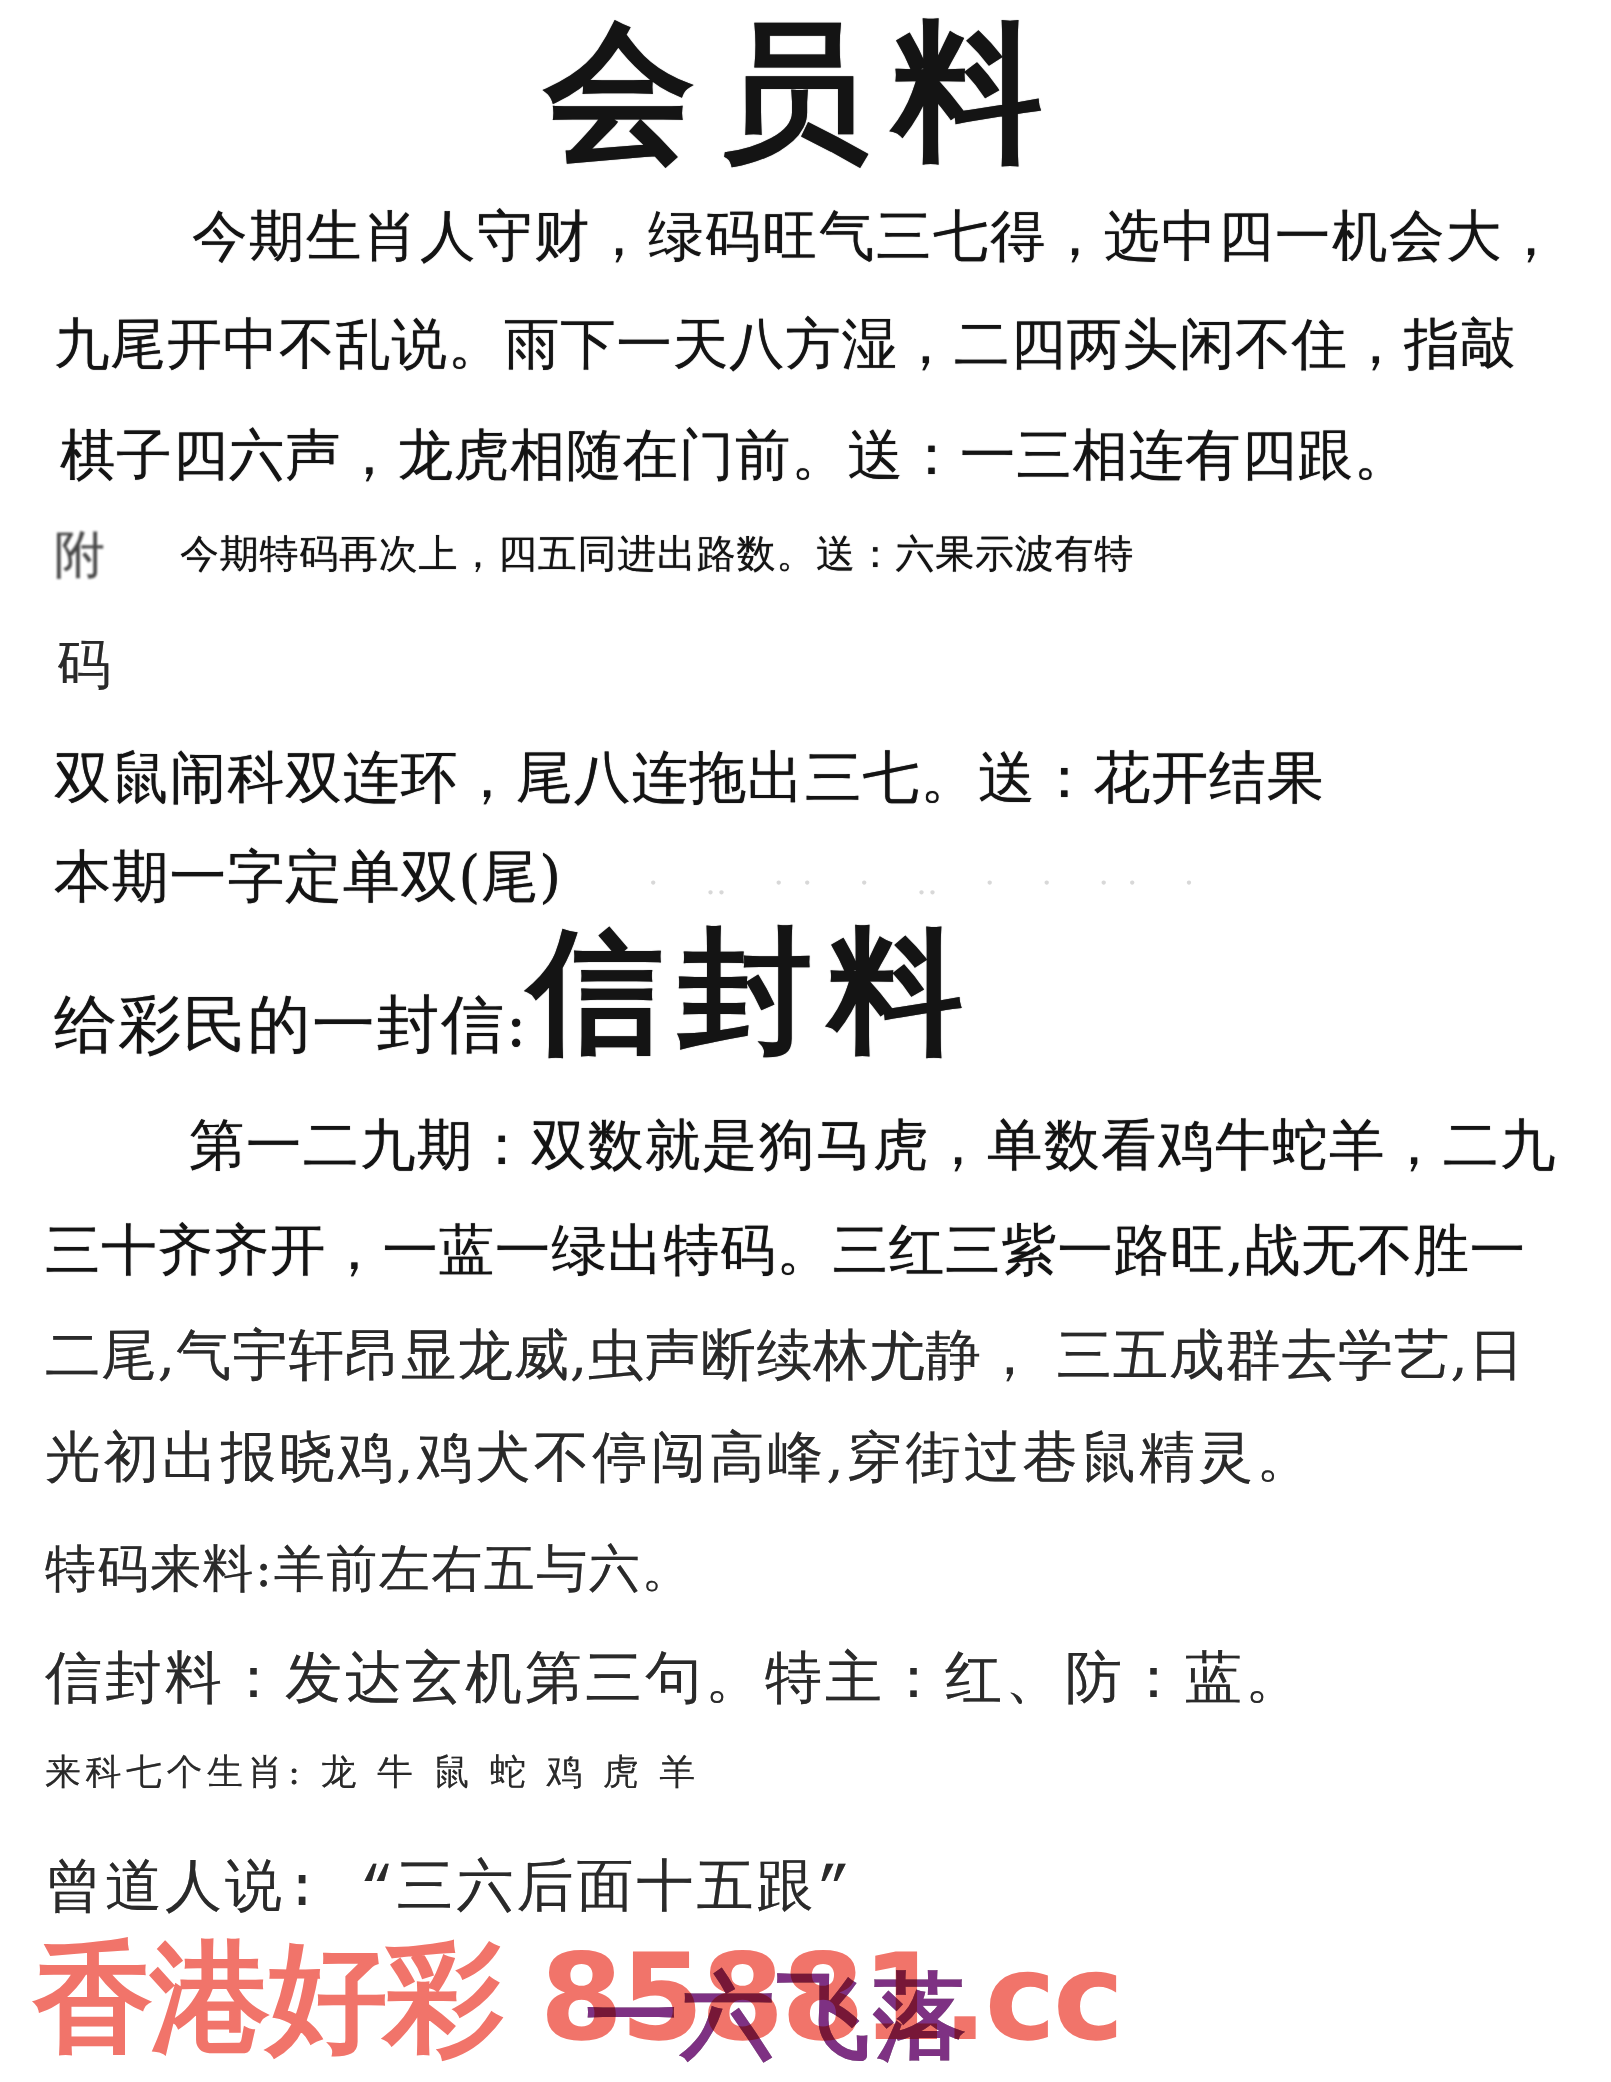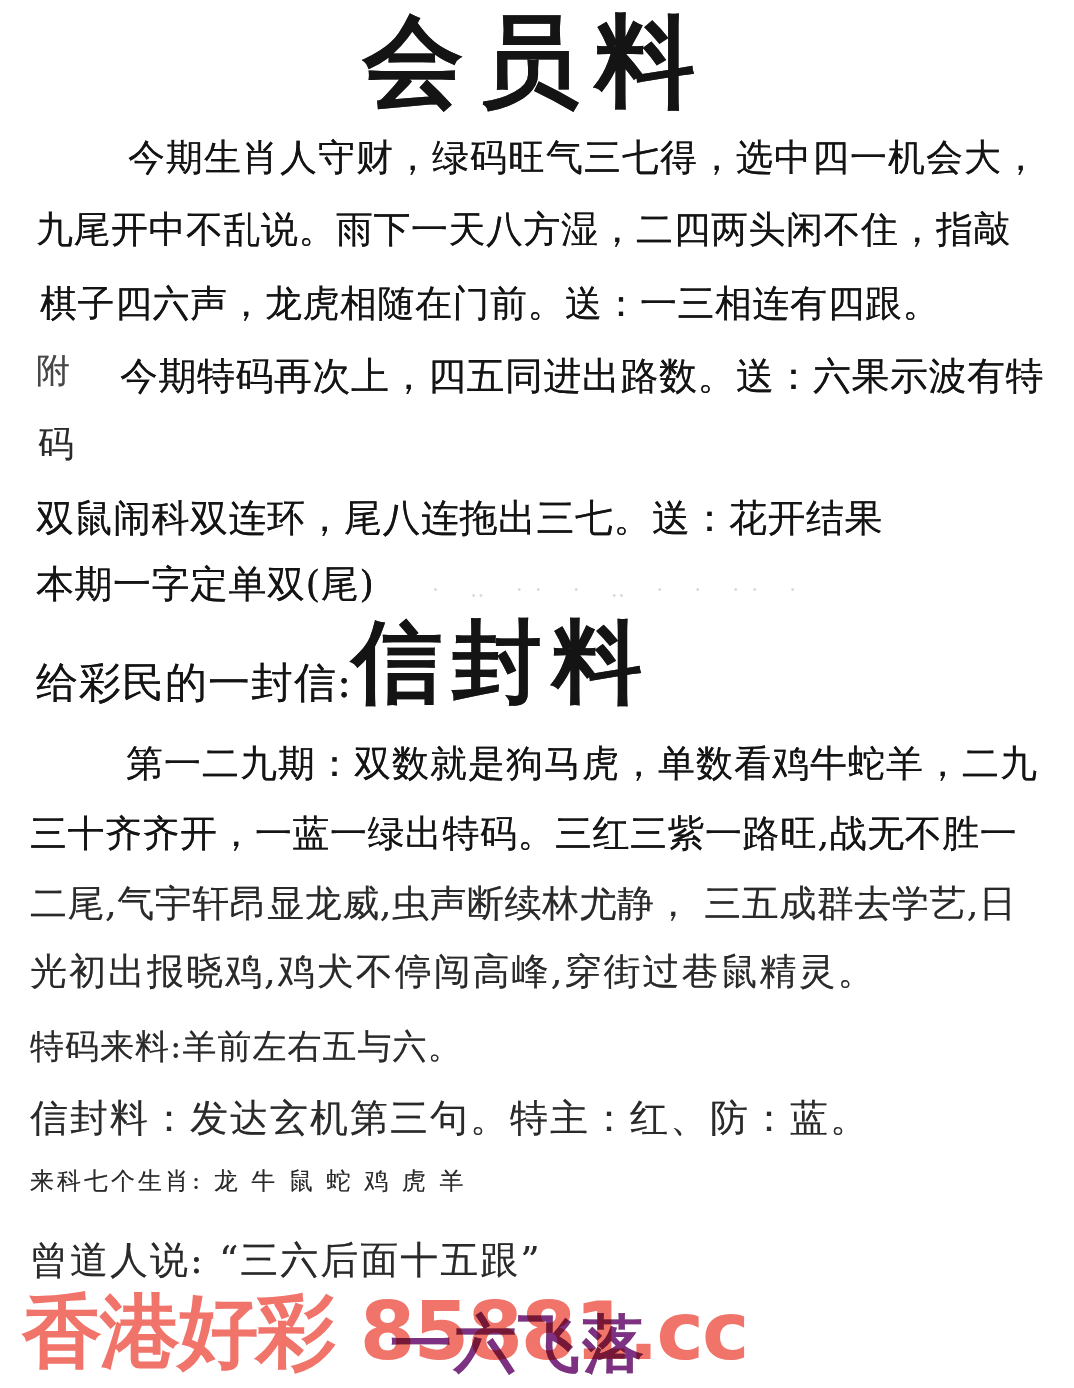--- a/index.html
+++ b/index.html
@@ -21,38 +21,38 @@
   .hand{ opacity:.9; text-shadow:0 0 .3px rgba(0,0,0,.5); }
 
   .doc-title{
     left:50%; top:6px; transform:translateX(-50%);
     font-size:100px; font-weight:600; letter-spacing:16px;
   }
   .m0{ left:128px; top:138px; font-size:37px; letter-spacing:1px; }
   .m1{ left:36px;  top:210px; font-size:37px; letter-spacing:.5px; }
   .m2{ left:40px;  top:284px; font-size:37px; letter-spacing:.5px; }
   .faint-mark{ left:36px; top:352px; font-size:34px; opacity:.78; filter:blur(.7px); }
-  .m3{ left:120px; top:356px; font-size:38px; letter-spacing:.5px; }
+  .m3{ left:120px; top:356px; font-size:26px; letter-spacing:.5px; }
   .m4{ left:38px;  top:424px; font-size:36px; }
   .m5{ left:36px;  top:498px; font-size:38px; letter-spacing:.5px; }
   .m6{ left:36px;  top:564px; font-size:38px; letter-spacing:.5px; }
   .ghost{ left:432px; top:578px; font-size:22px; letter-spacing:12px;
           color:#9a9a9a; opacity:.38; filter:blur(.4px); }
 
   .env-intro{ left:36px;  top:660px; font-size:42px; letter-spacing:1px; }
   .env-title{ left:352px; top:612px; font-size:90px; font-weight:600; letter-spacing:10px; }
 
   .e0{ left:126px; top:744px;  font-size:37px; letter-spacing:1px; }
   .e1{ left:30px;  top:814px;  font-size:37px; letter-spacing:.5px; }
   .e2{ left:30px;  top:884px;  font-size:37px; letter-spacing:.5px; }
   .e3{ left:30px;  top:952px;  font-size:37px; letter-spacing:2px; }
   .e4{ left:30px;  top:1028px; font-size:34px; letter-spacing:1px; }
   .e5{ left:30px;  top:1098px; font-size:38px; letter-spacing:2px; }
   .e6{ left:30px;  top:1168px; font-size:24px; letter-spacing:3px; }
-  .e7{ left:30px;  top:1240px; font-size:38px; letter-spacing:2px; }
+  .e7{ left:30px;  top:1240px; font-size:38px; letter-spacing:2px;font-family:Liberation Mono, monospace; }
 
   .watermark{
     left:22px; top:1288px;
     font-family:"DejaVu Sans", sans-serif;
     font-size:80px; font-weight:700; letter-spacing:-2px;
     color:#f1746a;
     text-align:center;
   }
   .overprint{
     left:390px; top:1310px;

